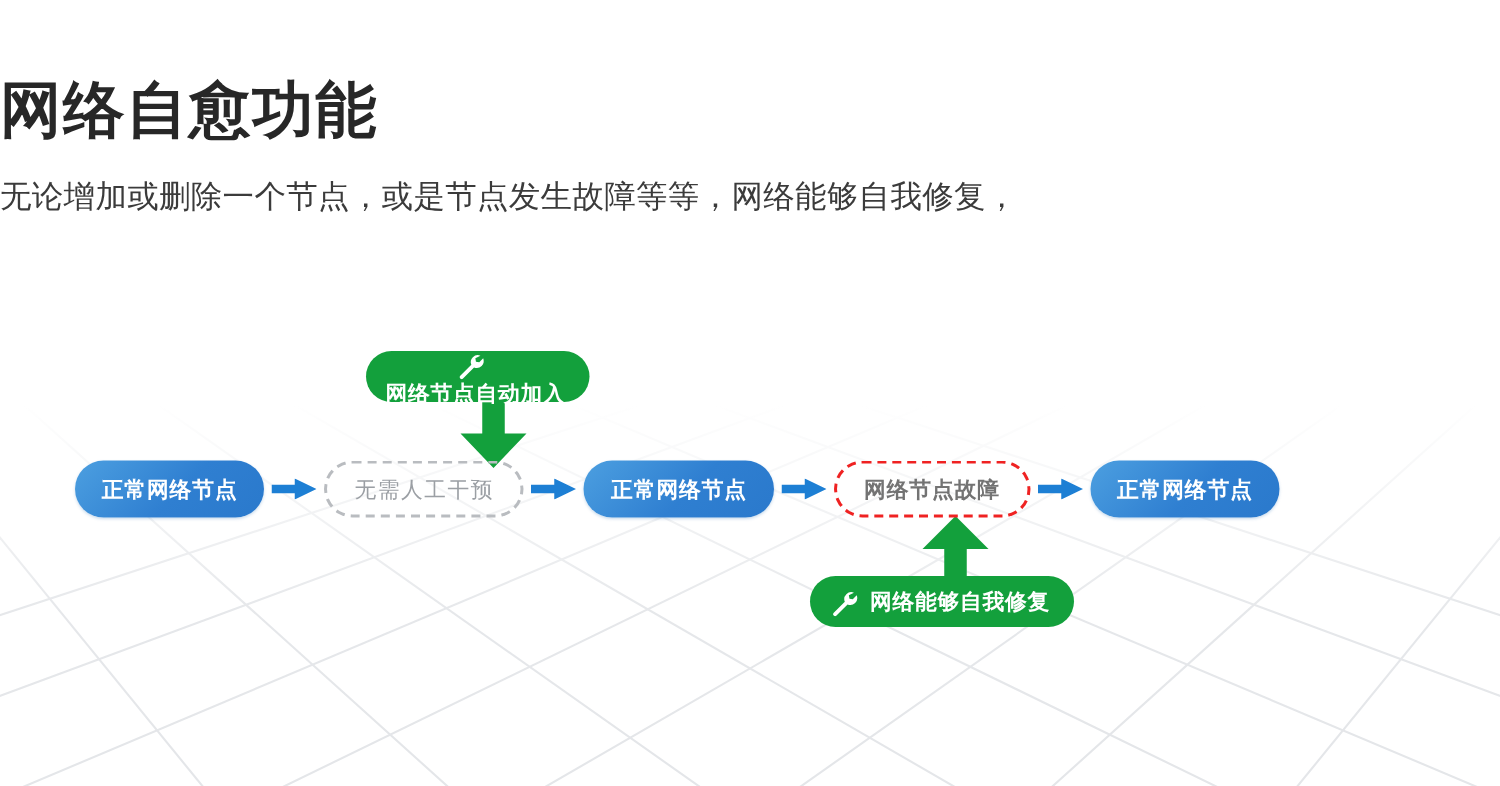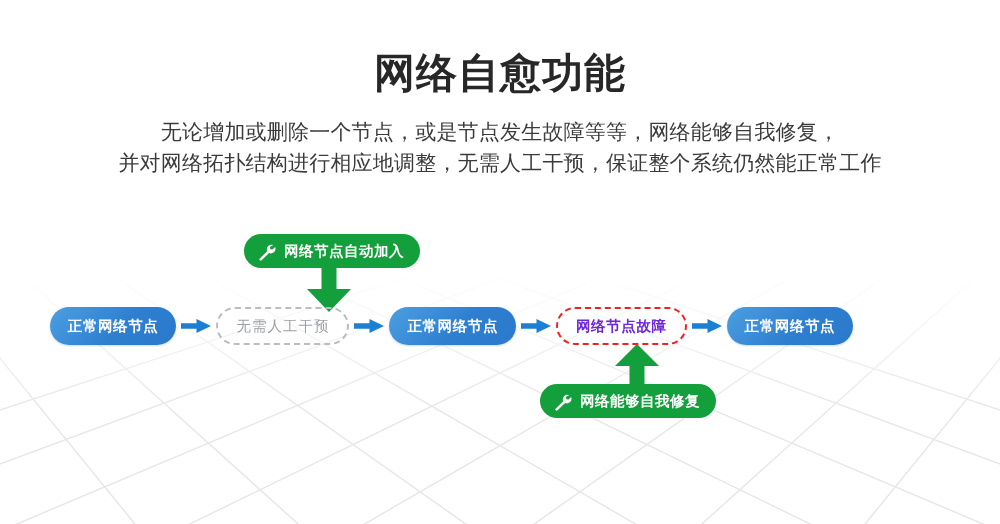--- a/index.html
+++ b/index.html
@@ -21,21 +21,21 @@
     width: 1000px;
     height: 524px;
   }
 
   
   .header {
     position: absolute;
     top: 0;
     left: 0;
     width: 1000px;
-    text-align: center;
+    text-align: left;
     z-index: 5;
   }
   .page-title {
     margin: 0;
     padding-top: 48px;
     font-size: 41px;
     line-height: 1.22;
     font-weight: bold;
     color: #272727;
     letter-spacing: 1px;
@@ -102,21 +102,21 @@
   .node-lost {
     background: transparent;
     border: 2px dashed #b9bcc0;
     color: #9b9fa4;
     font-weight: normal;
     letter-spacing: 1px;
   }
   .node-fault {
     background: transparent;
     border: 2px dashed #ef2222;
-    color: #6d28d9;
+    color: #737373;
     font-weight: bold;
     letter-spacing: 0.6px;
   }
 
   
   .connector {
     width: 40px;
     height: 22px;
     flex: 0 0 40px;
     display: flex;
@@ -141,20 +141,21 @@
     white-space: nowrap;
   }
   .callout .wrench {
     margin-right: 8px;
     display: inline-flex;
     align-items: center;
   }
   .callout-top {
     left: 244px;
     top: 234px;
+    flex-direction: column;
   }
   .callout-bottom {
     left: 540px;
     top: 384px;
   }
 
   .green-arrow {
     position: absolute;
     z-index: 2;
   }
@@ -169,21 +170,20 @@
 </style>
 </head>
 <body>
 
 <div class="page">
 
   <div class="header">
     <h1 class="page-title">网络自愈功能</h1>
     <div class="subtitle-block">
       <div class="subtitle-line">无论增加或删除一个节点，或是节点发生故障等等，网络能够自我修复，</div>
-      <div class="subtitle-line">并对网络拓扑结构进行相应地调整，无需人工干预，保证整个系统仍然能正常工作</div>
     </div>
   </div>
 
   <div class="diagram">
 
     <svg class="mesh-bg" viewBox="0 0 1000 254" width="1000" height="254" xmlns="http://www.w3.org/2000/svg">
       <defs>
         <linearGradient id="meshFade" x1="0" y1="0" x2="0" y2="1">
           <stop offset="0%" stop-color="#ffffff" stop-opacity="1"></stop>
           <stop offset="22%" stop-color="#ffffff" stop-opacity="0.62"></stop>

